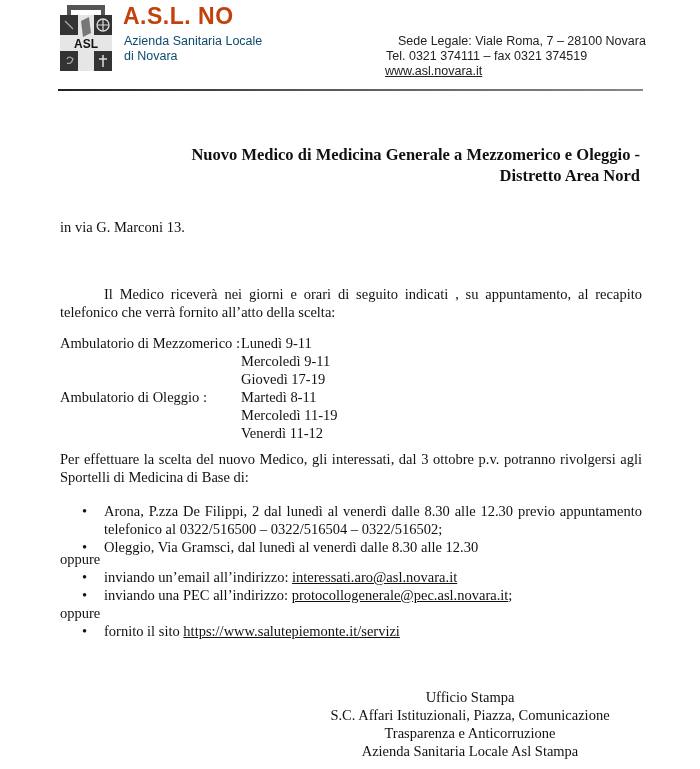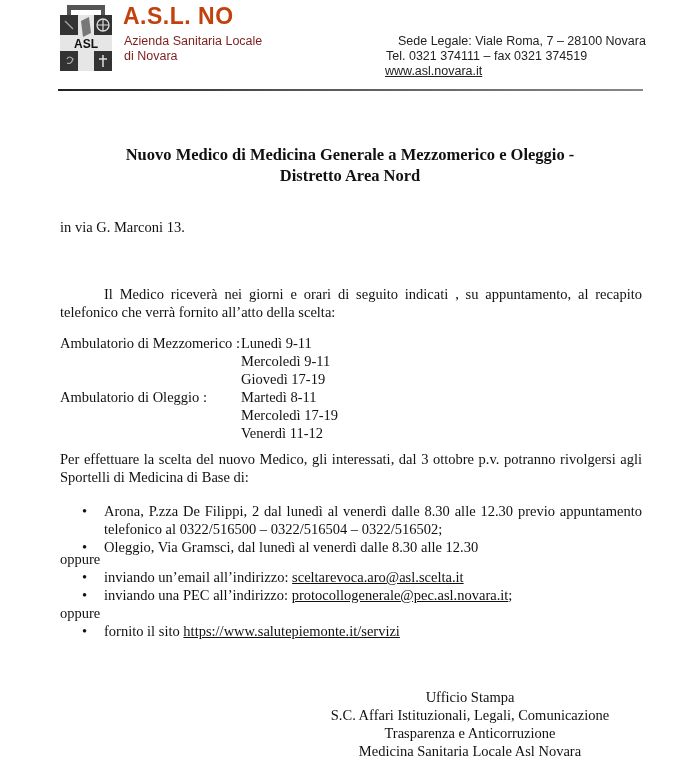--- a/index.html
+++ b/index.html
@@ -1,26 +1,26 @@
 <!DOCTYPE html>
 <html><head>
 <meta charset="utf-8">
 <style>
   html, body { margin:0; padding:0; background:#fff; }
   body { width:700px; height:769px; position:relative; overflow:hidden; color:#111; font-family:"Liberation Serif", serif; }
   .abs { position:absolute; }
   .logo { left:57px; top:3px; width:58px; height:72px; }
   .brand { left:123px; top:3px; font-family:"Liberation Sans", sans-serif; font-weight:bold; font-size:23px; letter-spacing:0.5px; color:#c2410c; }
-  .subname { left:124px; top:34px; font-family:"Liberation Sans", sans-serif; font-size:12.5px; line-height:15px; color:#7f1d1d; }
+  .subname { left:124px; top:34px; font-family:"Liberation Sans", sans-serif; font-size:12.5px; line-height:15px; color:#0c4a6e; }
   .contact { font-family:Liberation Sans, sans-serif; font-size:12.5px; line-height:15px; color:#222; }
   .c1 { left:398px; top:34px; }
   .c2 { left:386px; top:49px; }
   .c3 { left:385px; top:64px; text-decoration:underline; }
   .rule { left:58px; top:89px; width:585px; height:2px; background:linear-gradient(to right,#222,#555 40%,#888); }
-  .title { left:60px; width:580px; top:144px; text-align:center; font-weight:bold; font-size:16.5px; line-height:21px; }
+  .title { left:60px; width:580px; top:144px; text-align:right; font-weight:bold; font-size:16.5px; line-height:21px; }
   .p { left:60px; width:582px; font-size:14.5px; line-height:18px; }
   .justify { text-align:justify; }
   .ind { display:inline-block; width:44px; }
   .sched { font-size:14.5px; line-height:18px; }
   .sched .lab { position:absolute; left:60px; }
   .sched .val { position:absolute; left:241px; }
   .bul { position:absolute; font-size:14.5px; line-height:18px; }
   .dot { position:absolute; left:82px; }
   .btxt { position:absolute; left:104px; width:538px; }
   .u { text-decoration:underline; }
@@ -69,21 +69,21 @@
   <span class="ind"></span><span>Il Medico riceverà nei giorni e orari di seguito indicati , su appuntamento, al recapito telefonico che verrà fornito all’atto della scelta:</span>
 </div>
 
 <div class="abs sched" style="left:0; top:334px; width:700px;">
   <div class="lab" style="top:0;">Ambulatorio di Mezzomerico :</div>
   <div class="val" style="top:0;">Lunedì 9-11</div>
   <div class="val" style="top:18px;">Mercoledì 9-11</div>
   <div class="val" style="top:36px;">Giovedì 17-19</div>
   <div class="lab" style="top:54px;">Ambulatorio di Oleggio :</div>
   <div class="val" style="top:54px;">Martedì 8-11</div>
-  <div class="val" style="top:72px;">Mercoledì 17-19</div>
+  <div class="val" style="top:72px;">Mercoledì 11-19</div>
   <div class="val" style="top:90px;">Venerdì 11-12</div>
 </div>
 
 <div class="abs p justify" style="top:450px; text-align-last:left;">Per effettuare la scelta del nuovo Medico, gli interessati, dal 3 ottobre  p.v. potranno rivolgersi agli Sportelli di Medicina di Base di:</div>
 
 <div class="bul" style="left:0; top:502px; width:700px;">
   <div style="position:absolute; top:0;">
     <span class="dot">•</span>
     <span class="btxt justify" style="text-align-last:left;">Arona, P.zza De Filippi, 2 dal lunedì al venerdì dalle 8.30 alle 12.30 previo appuntamento telefonico al 0322/516500 – 0322/516504 – 0322/516502;</span>
   </div>
@@ -91,35 +91,35 @@
     <span class="dot">•</span>
     <span class="btxt">Oleggio, Via Gramsci, dal lunedì al venerdì dalle 8.30 alle 12.30</span>
   </div>
 </div>
 
 <div class="abs" style="left:60px; top:550px; font-size:14.5px; line-height:18px;">oppure</div>
 
 <div class="bul" style="left:0; top:568px; width:700px;">
   <div style="position:absolute; top:0;">
     <span class="dot">•</span>
-    <span class="btxt"><span>inviando un’email all’indirizzo: </span><span class="u">sceltarevoca.aro@asl.scelta.it</span></span>
+    <span class="btxt"><span>inviando un’email all’indirizzo: </span><span class="u">interessati.aro@asl.novara.it</span></span>
   </div>
   <div style="position:absolute; top:18px;">
     <span class="dot">•</span>
     <span class="btxt"><span>inviando una PEC all’indirizzo: </span><span class="u">protocollogenerale@pec.asl.novara.it</span><span>;</span></span>
   </div>
 </div>
 
 <div class="abs" style="left:60px; top:604px; font-size:14.5px; line-height:18px;">oppure</div>
 
 <div class="bul" style="left:0; top:622px; width:700px;">
   <div style="position:absolute; top:0;">
     <span class="dot">•</span>
     <span class="btxt"><span>fornito il sito </span><span class="u">https://www.salutepiemonte.it/servizi</span></span>
   </div>
 </div>
 
 <div class="abs sig">
   <div>Ufficio Stampa</div>
-  <div>S.C. Affari Istituzionali, Legali, Comunicazione</div>
+  <div>S.C. Affari Istituzionali, Piazza, Comunicazione</div>
   <div>Trasparenza e Anticorruzione</div>
-  <div>Medicina Sanitaria Locale Asl Novara</div>
+  <div>Azienda Sanitaria Locale Asl Stampa</div>
 </div>
 
 </body></html>

